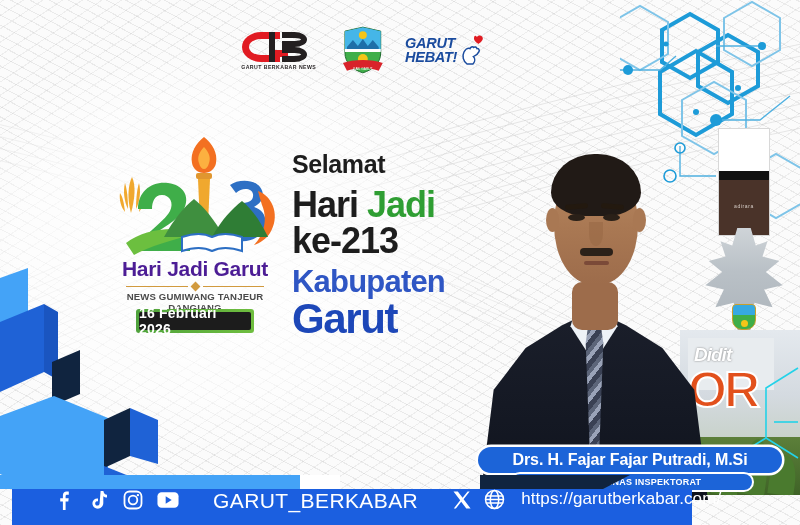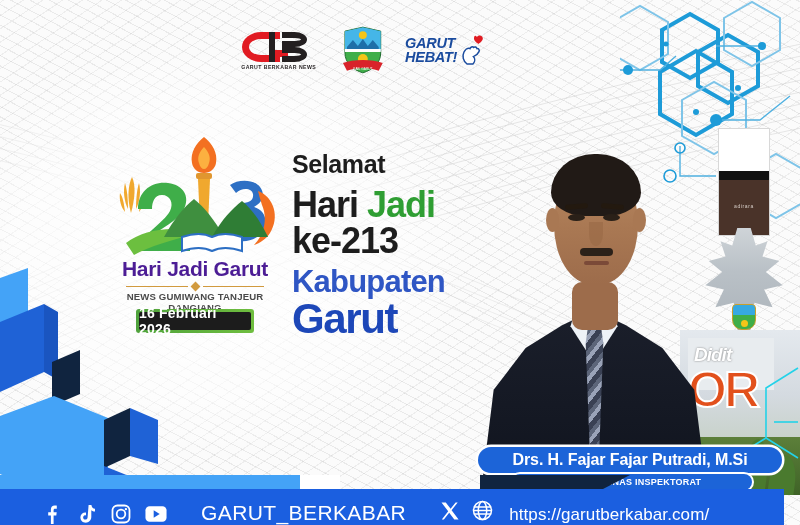--- a/index.html
+++ b/index.html
@@ -215,23 +215,23 @@
     display:flex; align-items:center; justify-content:center;
     color:#ffffff; font-weight:800; font-size:9px; letter-spacing:.25px;
     box-shadow:0 0 0 2px #ffffff;
   }
 
   
   .geo { position:absolute; }
 
   
   .bottombar {
-    position:absolute; left:0; bottom:0; width:784px; height:36px;
+    position:absolute; left:12px; bottom:0; width:680px; height:36px;
     background:#1b5fe0;
-    display:flex; align-items:flex-end;
+    display:flex; align-items:flex-start;
   }
   .bb-icons { display:flex; align-items:center; gap:13px; margin-left:40px; }
   .bb-icons .ic { width:22px; height:22px; display:flex; align-items:center; justify-content:center; }
   .bb-handle {
     margin-left:34px; color:#ffffff; font-size:21px; letter-spacing:.4px; font-weight:400;
   }
   .bb-right { display:flex; align-items:center; gap:12px; margin-left:34px; }
   .bb-url { color:#ffffff; font-size:17px; margin-left:16px; letter-spacing:.1px; }
   .bar-accent {
     position:absolute; left:0; bottom:36px; width:300px; height:14px; background:#44a3f7;

